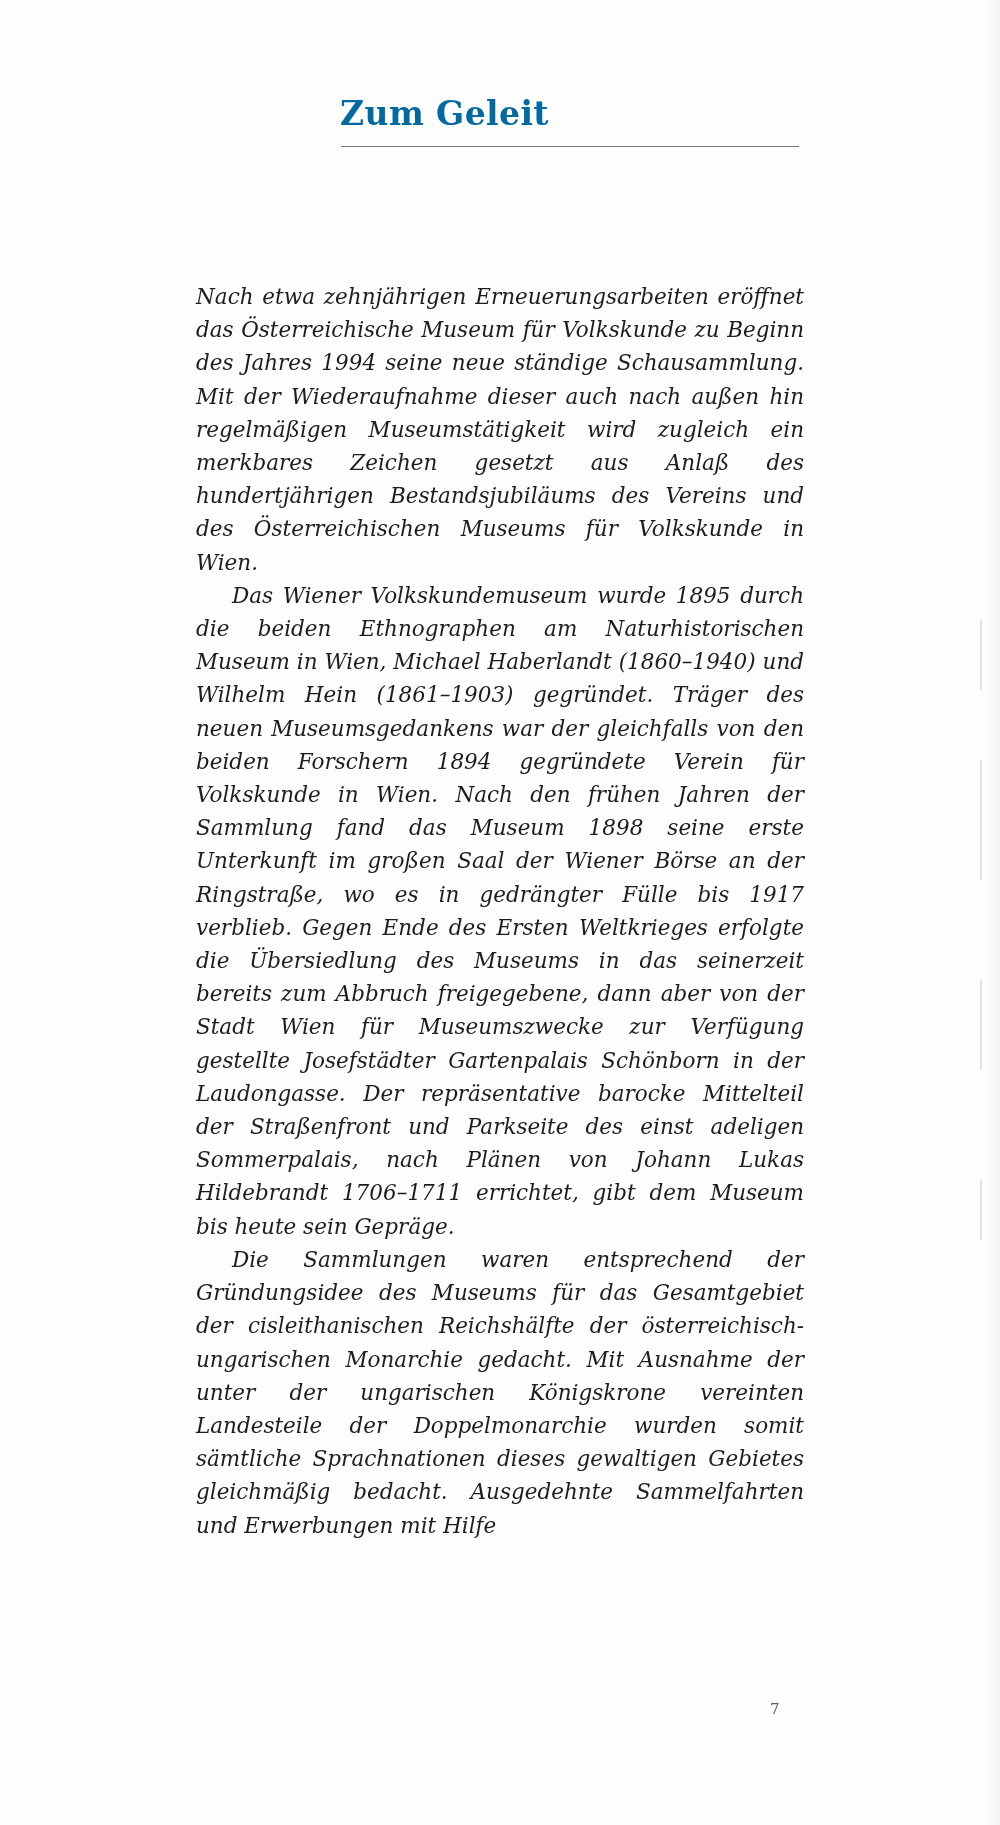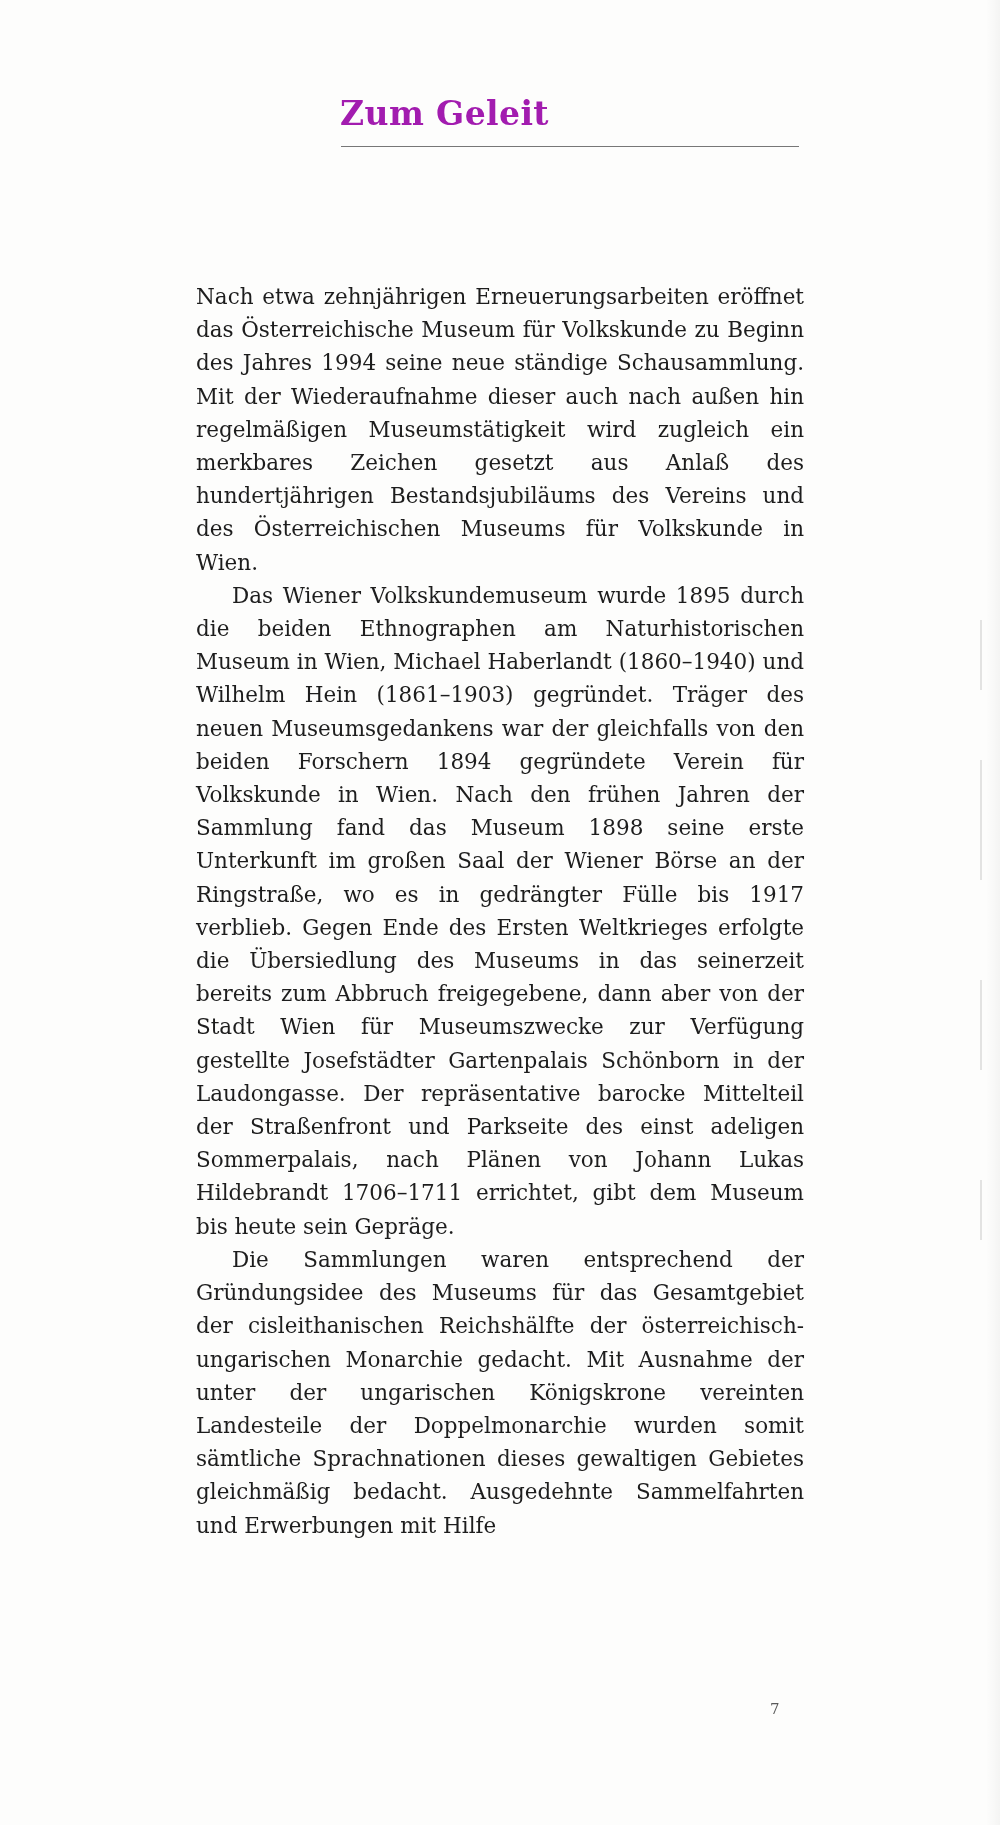--- a/index.html
+++ b/index.html
@@ -27,21 +27,21 @@
     position: absolute;
     left: 340px;
     top: 96px;
     width: 470px;
   }
   .chapter-title {
     font-family: "DejaVu Serif", serif;
     font-size: 33px;
     font-weight: 600;
     letter-spacing: 0.4px;
-    color: #a21caf;
+    color: #0369a1;
     margin: 0;
     padding: 0 0 14px 0;
     line-height: 1.1;
   }
   .title-rule {
     height: 1px;
     background: #5f5f5f;
     width: 458px;
     margin-left: 1px;
     opacity: 0.85;
@@ -54,20 +54,21 @@
   }
   .para {
     margin: 0;
     font-size: 21.5px;
     line-height: 33.2px;
     text-align: justify;
     text-justify: inter-word;
     color: #1d1d1d;
     font-family: "DejaVu Serif", serif;
     hyphens: manual;
+    font-style: italic;
   }
   .para + .para {
     text-indent: 36px;
   }
   .folio {
     position: absolute;
     left: 770px;
     top: 1700px;
     width: 40px;
     text-align: left;

